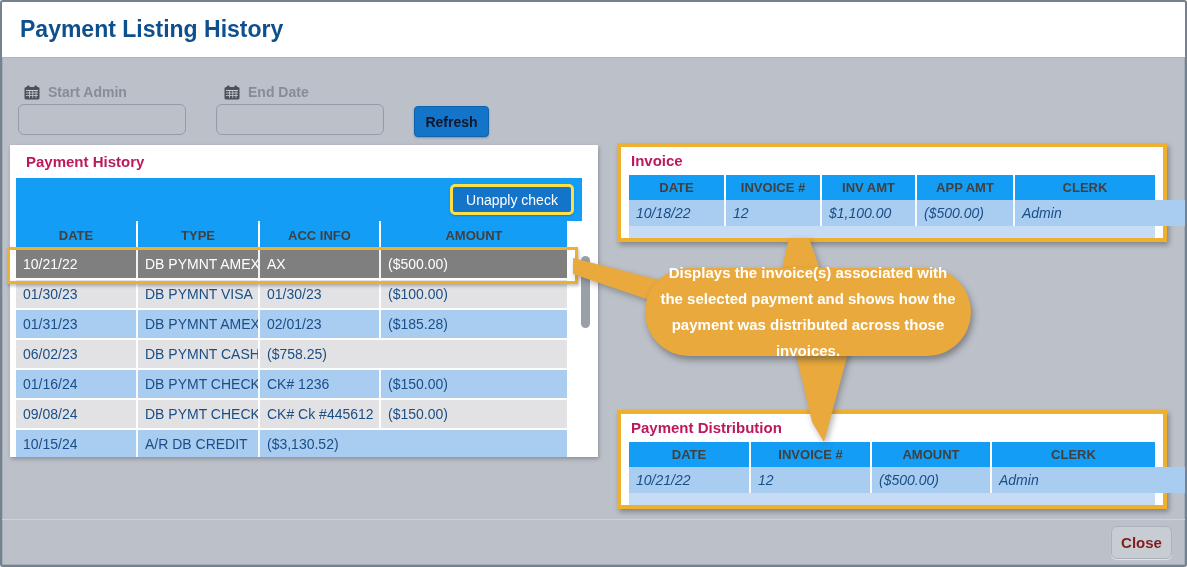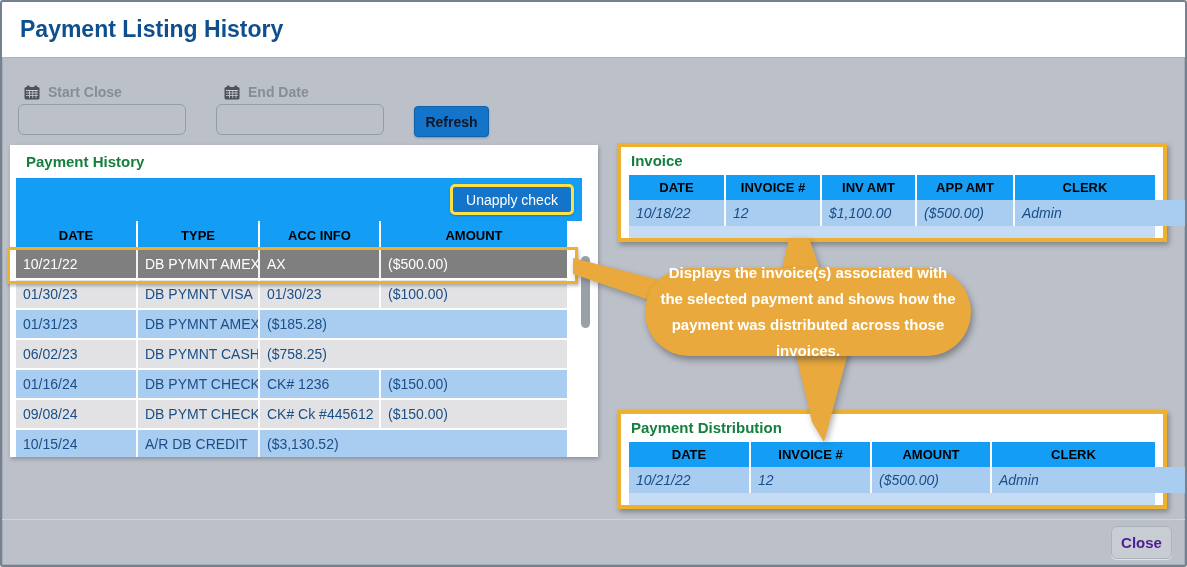--- a/index.html
+++ b/index.html
@@ -13,28 +13,28 @@
   .filter-label{position:absolute;display:flex;align-items:center;gap:8px;color:#878d97;font-size:14px;font-weight:bold;}
   .cal-icon{display:inline-block;line-height:0;}
   .date-input{position:absolute;width:168px;height:31px;border:1px solid #949caa;border-radius:6px;
               background:transparent;outline:none;font-size:14px;color:#2c3e50;padding:0 8px;}
   .btn-refresh{position:absolute;left:412px;top:104px;width:75px;height:31px;background:#1474c9;
                border:1px solid #0f62ac;border-radius:4px;color:#0f172a;font-weight:bold;font-size:14px;
                box-shadow:0 1px 2px rgba(0,0,0,.25);cursor:pointer;}
   
   .ph-panel{position:absolute;left:8px;top:143px;width:588px;height:312px;background:#ffffff;
             box-shadow:1px 2px 4px rgba(0,0,0,.25);overflow:hidden;z-index:1;}
-  .panel-title{position:absolute;font-size:15px;font-weight:bold;color:#15803d;}
+  .panel-title{position:absolute;font-size:15px;font-weight:bold;color:#be185d;}
   .ph-toolbar{position:absolute;left:6px;top:33px;width:566px;height:43px;background:#149df4;}
   .btn-unapply{position:absolute;right:8px;top:6px;width:124px;height:31px;background:#1474c9;
                border:3px solid #fde047;border-radius:5px;color:#ffffff;font-size:14px;cursor:pointer;
                box-shadow:0 1px 2px rgba(0,0,0,.2);}
   .thead{position:absolute;display:flex;background:#149df4;}
   .ph-head{left:6px;top:76px;width:551px;height:29px;}
-  .th{display:flex;align-items:center;justify-content:center;color:#000000;font-weight:bold;font-size:13px;
+  .th{display:flex;align-items:center;justify-content:center;color:#404040;font-weight:bold;font-size:13px;
       border-right:2px solid #ffffff;height:100%;}
   .th:last-child{border-right:none;}
   .tbody{position:absolute;}
   .ph-body{left:6px;top:105px;width:551px;}
   .tr{display:flex;border-bottom:2px solid #ffffff;}
   .ph-body .tr{height:30px;}
   .td{display:flex;align-items:center;padding-left:7px;font-size:14px;color:#1a4e87;
       border-right:2px solid rgba(255,255,255,.9);overflow:hidden;white-space:nowrap;}
   .td:last-child{border-right:none;}
   .tr.blue{background:#a9ccf1;}
@@ -58,21 +58,21 @@
   .strip{position:absolute;left:8px;top:79px;width:526px;height:12px;background:#c6dbf4;}
   
   .pointer-svg{position:absolute;left:0;top:0;z-index:5;pointer-events:none;}
   .callout{position:absolute;left:643px;top:266px;width:326px;height:88px;background:#e9a93c;border-radius:44px;
            z-index:6;display:flex;align-items:center;justify-content:center;text-align:center;
            color:#ffffff;font-size:15px;font-weight:bold;line-height:1.75;padding:0 12px;
            box-shadow:2px 4px 6px rgba(50,50,50,.45);}
   
   .footer{position:absolute;left:0;right:0;top:517px;bottom:0;border-top:1px solid #ced3db;}
   .btn-close{position:absolute;right:13px;top:6px;width:61px;height:33px;background:#c8ccd3;
-             border:1px solid #abb1ba;border-radius:6px;color:#4c1d95;font-weight:bold;font-size:15px;
+             border:1px solid #abb1ba;border-radius:6px;color:#7f1d1d;font-weight:bold;font-size:15px;
              box-shadow:0 1px 1px rgba(255,255,255,.6);cursor:pointer;}
 </style>
 </head>
 <body>
 
 <div class="window">
 
   <div class="titlebar">
     <h1>Payment Listing History</h1>
   </div>
@@ -84,21 +84,21 @@
           <rect x="3" y="0.5" width="2.5" height="3" rx="0.7" fill="#4d525a"></rect>
           <rect x="10.5" y="0.5" width="2.5" height="3" rx="0.7" fill="#4d525a"></rect>
           <rect x="2" y="5" width="12" height="1" fill="#c9ccd2"></rect>
           <rect x="2" y="7.6" width="12" height="0.8" fill="#c9ccd2"></rect>
           <rect x="2" y="10" width="12" height="0.8" fill="#c9ccd2"></rect>
           <rect x="5.2" y="5" width="0.8" height="8" fill="#c9ccd2"></rect>
           <rect x="8.4" y="5" width="0.8" height="8" fill="#c9ccd2"></rect>
           <rect x="11.6" y="5" width="0.8" height="8" fill="#c9ccd2"></rect>
         </svg>
     </span>
-    <span>Start Close</span>
+    <span>Start Admin</span>
   </div>
   <input class="date-input" style="left: 16px; top: 102px;" value="">
 
   <div class="filter-label" style="left:222px;top:82px;">
     <span class="cal-icon">
       <svg width="16" height="15" viewBox="0 0 16 15">
           <rect x="0.5" y="2" width="15" height="12.5" rx="1.5" fill="#4d525a"></rect>
           <rect x="3" y="0.5" width="2.5" height="3" rx="0.7" fill="#4d525a"></rect>
           <rect x="10.5" y="0.5" width="2.5" height="3" rx="0.7" fill="#4d525a"></rect>
           <rect x="2" y="5" width="12" height="1" fill="#c9ccd2"></rect>
@@ -135,20 +135,21 @@
         </div>
         <div class="tr gray">
           <div class="td" style="width: 122px;">01/30/23</div>
           <div class="td" style="width: 122px;">DB PYMNT VISA</div>
           <div class="td" style="width: 121px;">01/30/23</div>
           <div class="td" style="width: 186px;">($100.00)</div>
         </div>
         <div class="tr blue">
           <div class="td" style="width: 122px;">01/31/23</div>
           <div class="td" style="width: 122px;">DB PYMNT AMEX</div>
+          <div class="td" style="width: 121px;">02/01/23</div>
           <div class="td" style="width: 186px;">($185.28)</div>
         </div>
         <div class="tr gray">
           <div class="td" style="width: 122px;">06/02/23</div>
           <div class="td" style="width: 122px;">DB PYMNT CASH</div>
           <div class="td" style="width: 186px;">($758.25)</div>
         </div>
         <div class="tr blue">
           <div class="td" style="width: 122px;">01/16/24</div>
           <div class="td" style="width: 122px;">DB PYMT CHECK</div>

